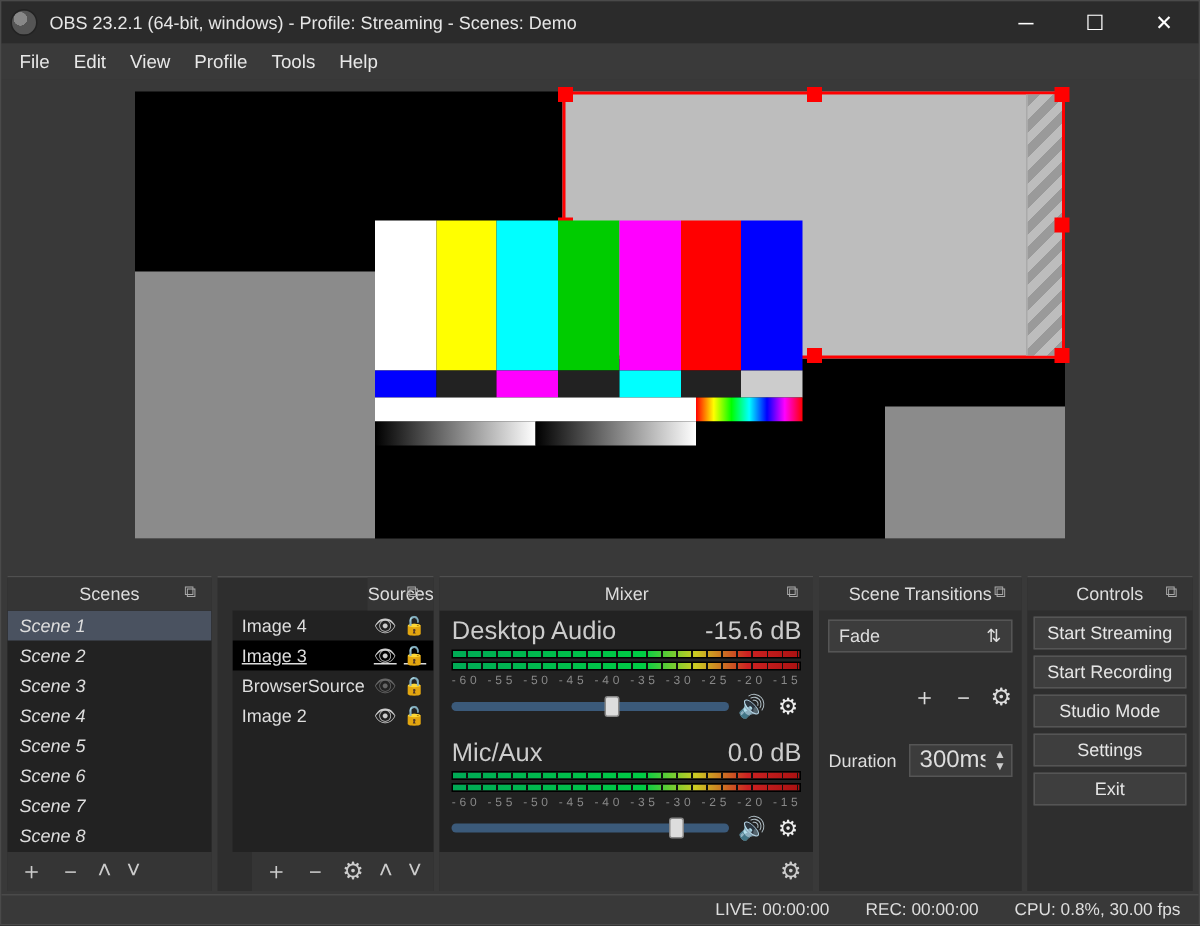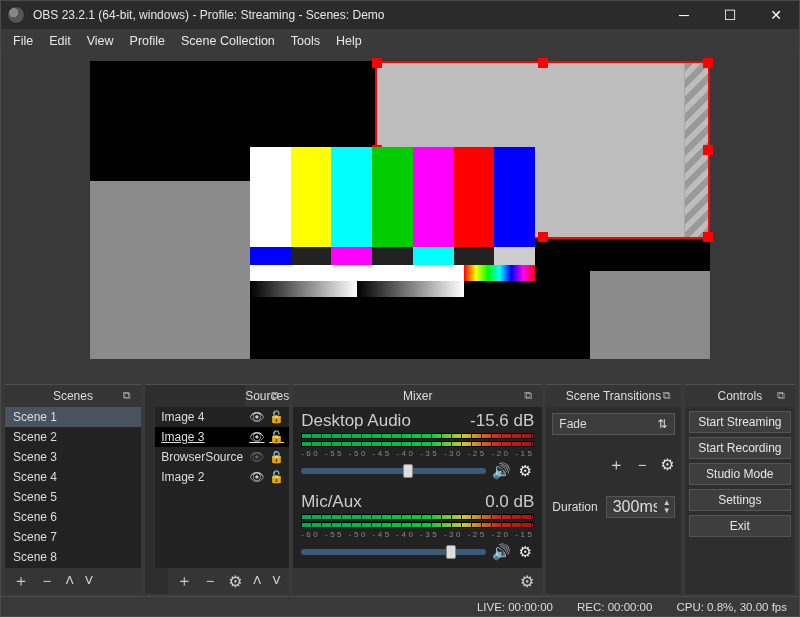--- a/index.html
+++ b/index.html
@@ -44,21 +44,21 @@
   .panels { height: 212px; display:flex; background:#393939; gap:4px; padding:0 4px 2px 4px; }
   .panel { background:#2e2e2e; display:flex; flex-direction:column; border-top:1px solid #505050;}
   .panel-hd { height:22px; display:flex; align-items:center; justify-content:center; color:#ddd; font-size:12px; position:relative; background:#353535; }
   .panel-hd .pop { position:absolute; right:6px; top:4px; width:12px; height:12px; color:#aaa; font-size:11px; cursor:pointer;}
   .panel-body { flex:1; background:#222; overflow:hidden; color:#ddd; font-size:12px; }
   .panel-tool { height:26px; background:#353535; display:flex; align-items:center; gap:10px; padding:0 8px; color:#ccc; font-size:16px; }
   .panel-tool span { cursor:pointer; }
 
   
   .p-scenes { width:160px; }
-  .list-item { padding:3px 8px; cursor:pointer; }
+  .list-item { padding:3px 8px; cursor:pointer;font-style:italic; }
   .list-item.sel { background:#4a5260; }
 
   
   .p-sources { width:170px;align-items:flex-end; }
   .src-row { display:flex; align-items:center; padding:3px 6px; gap:6px; cursor:pointer;}
   .src-row.sel { background:#000000;text-decoration:underline; }
   .src-row .nm { flex:1; }
   .mini-ic { width:14px; text-align:center; font-size:12px; color:#ccc; }
 
   
@@ -104,21 +104,20 @@
     <div class="winbtn">─</div>
     <div class="winbtn">☐</div>
     <div class="winbtn close">✕</div>
   </div>
 
   <div class="menubar">
     <span>File</span>
     <span>Edit</span>
     <span>View</span>
     <span>Profile</span>
-    <span>Scene Collection</span>
     <span>Tools</span>
     <span>Help</span>
   </div>
 
   <div class="preview-wrap">
     <div class="preview">
       <div class="blk gray-left"></div>
       <div class="blk gray-right"></div>
 
       <div class="blk sel-box">

